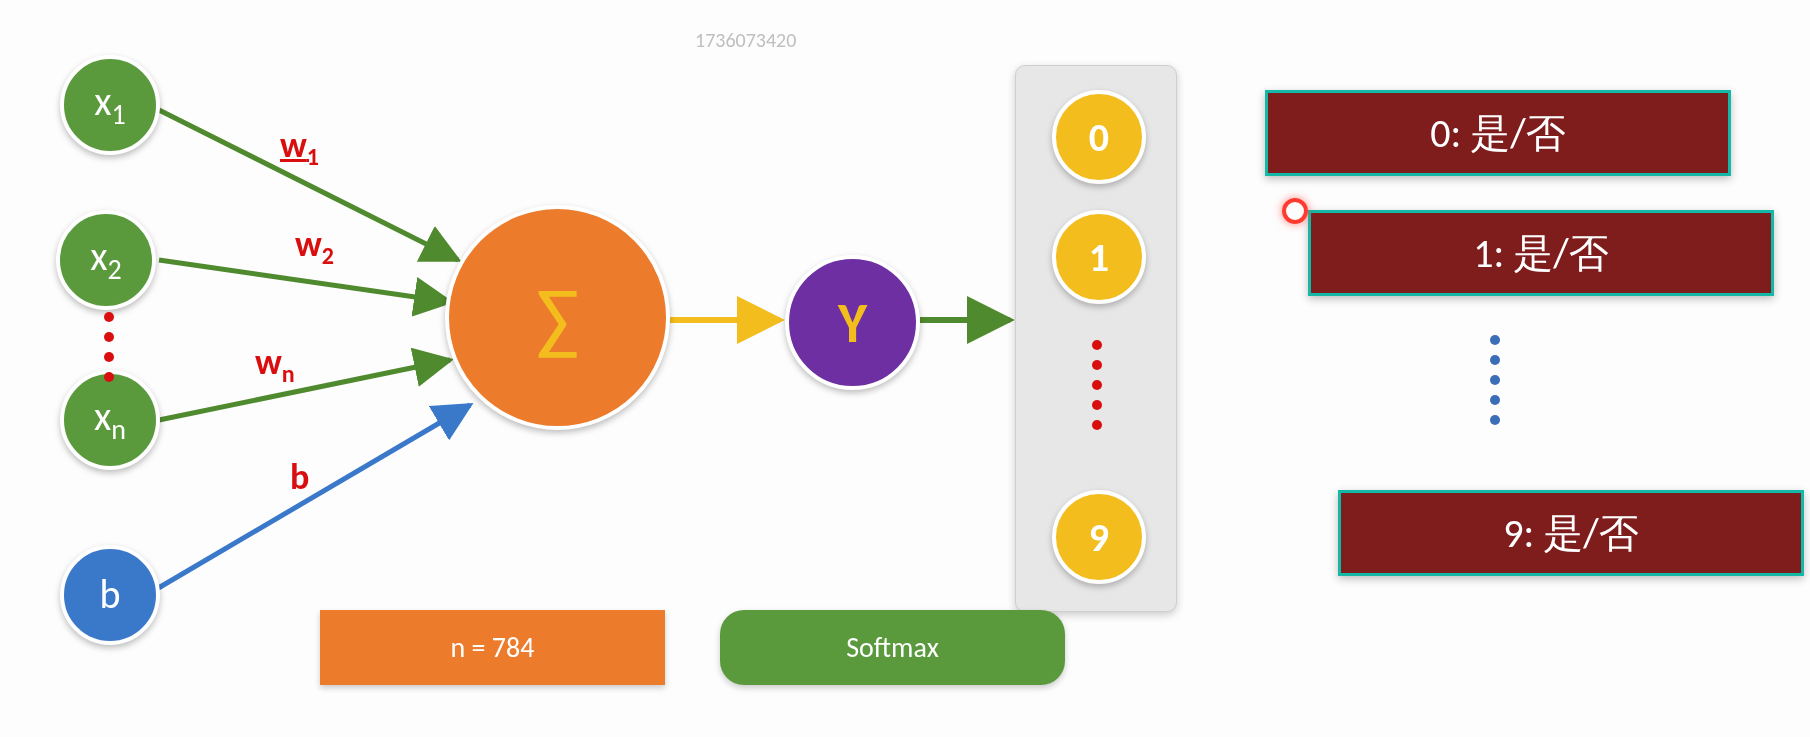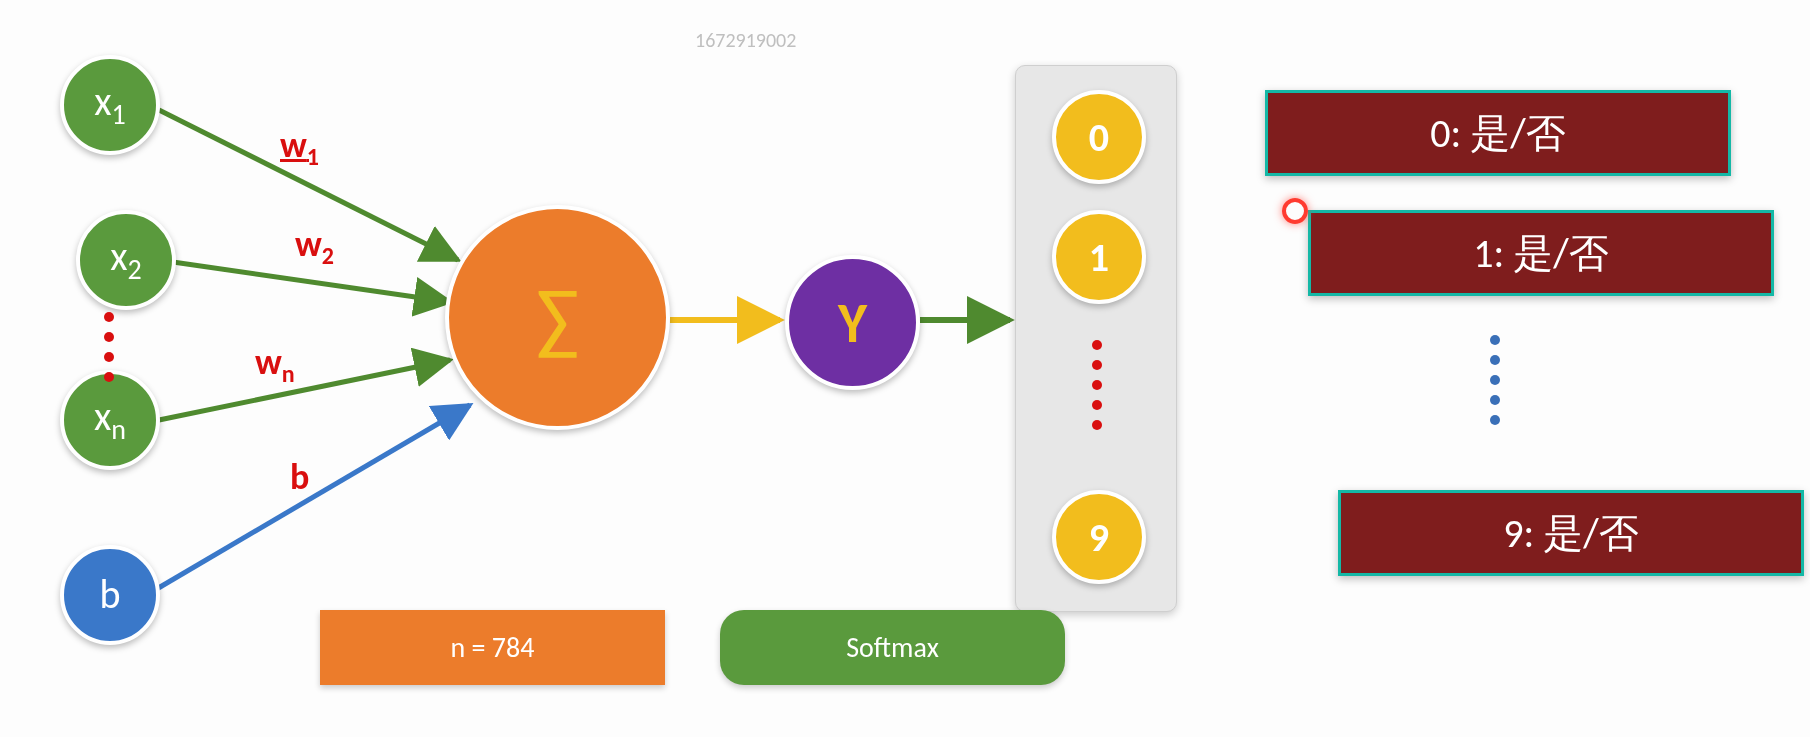--- a/index.html
+++ b/index.html
@@ -49,26 +49,26 @@
 
   <line x1="159" y1="420" x2="450" y2="360" stroke="#4f8a2f" stroke-width="5" marker-end="url(#ahGreen)"></line>
 
   <line x1="155" y1="590" x2="470" y2="405" stroke="#3a78c9" stroke-width="5" marker-end="url(#ahBlue)"></line>
 
   <line x1="670" y1="320" x2="780" y2="320" stroke="#f2bd1d" stroke-width="6" marker-end="url(#ahOrange)"></line>
 
   <line x1="920" y1="320" x2="1010" y2="320" stroke="#4f8a2f" stroke-width="6" marker-end="url(#ahGreen)"></line>
 </svg>
 
-<div class="watermark" style="left:695px;top:28px;">1672919002</div>
+<div class="watermark" style="left:695px;top:28px;">1736073420</div>
 
 <div class="node green ring shadow" style="left:60px;top:55px;width:100px;height:100px;">
   <span class="nodeText"><span>x</span><sub>1</sub></span>
 </div>
-<div class="node green ring shadow" style="left:76px;top:210px;width:100px;height:100px;">
+<div class="node green ring shadow" style="left:56px;top:210px;width:100px;height:100px;">
   <span class="nodeText"><span>x</span><sub>2</sub></span>
 </div>
 <div class="node green ring shadow" style="left:60px;top:370px;width:100px;height:100px;">
   <span class="nodeText"><span>x</span><sub>n</sub></span>
 </div>
 <div class="node blue ring shadow" style="left:60px;top:545px;width:100px;height:100px;">
   <span class="nodeText">b</span>
 </div>
 
 <div class="dotsV" style="left:104px;top:312px;">

